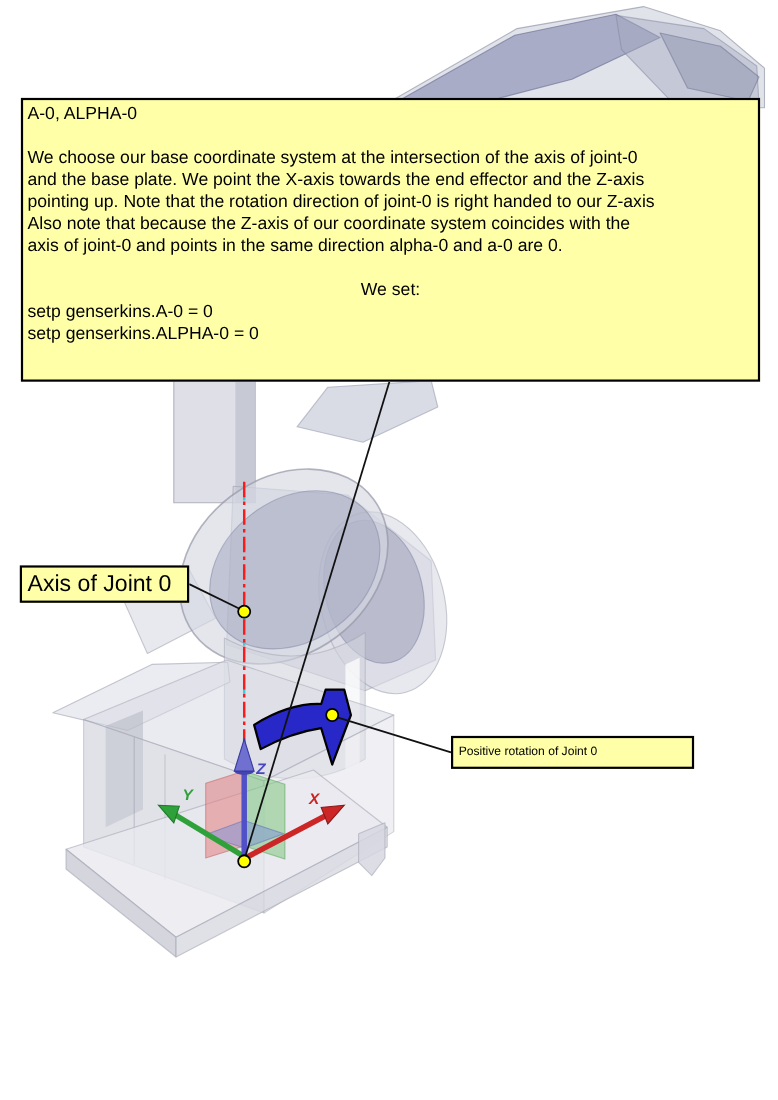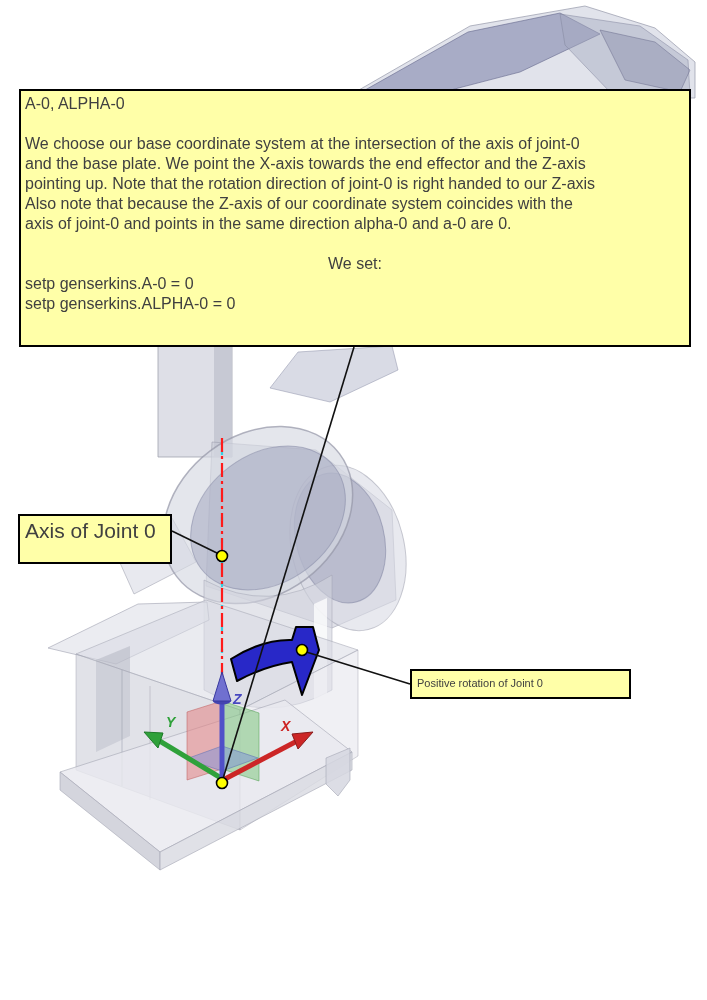--- a/index.html
+++ b/index.html
@@ -1,27 +1,27 @@
 <!DOCTYPE html>
 <html><head>
 <meta charset="utf-8">
 <style>
   html,body{margin:0;padding:0;background:#ffffff;}
   #stage{position:relative;width:707px;height:1000px;background:#ffffff;overflow:hidden;
          font-family:"Liberation Sans",sans-serif;}
   #scene{position:absolute;left:0;top:0;}
   .callout{position:absolute;box-sizing:border-box;background:#ffffa8;border:2px solid #000;
-           color:#404040;overflow:hidden;}
+           color:#000000;overflow:hidden;}
   #note-box{left:19px;top:89px;width:672px;height:258px;padding:3px 4px;
             font-size:16px;line-height:20px;}
   #note-box .title{white-space:pre;}
   #note-box .para{white-space:pre;margin-top:20px;}
   #note-box .settings-intro{margin-top:20px;white-space:pre;text-align:center;}
   #note-box .setting-line{white-space:pre;}
-  #axis-label{left:18px;top:514px;width:154px;height:50px;font-size:21px;line-height:29px;
+  #axis-label{left:18px;top:514px;width:154px;height:34px;font-size:21px;line-height:29px;
               padding-left:5px;white-space:pre;}
   #rotation-label{left:410px;top:669px;width:221px;height:30px;font-size:11px;line-height:25px;
               padding-left:5px;white-space:pre;}
   .axis-letter{font-family:"Liberation Sans",sans-serif;font-size:14px;font-weight:bold;font-style:italic;}
 </style>
 </head>
 <body>
 
 <div id="stage">
 

